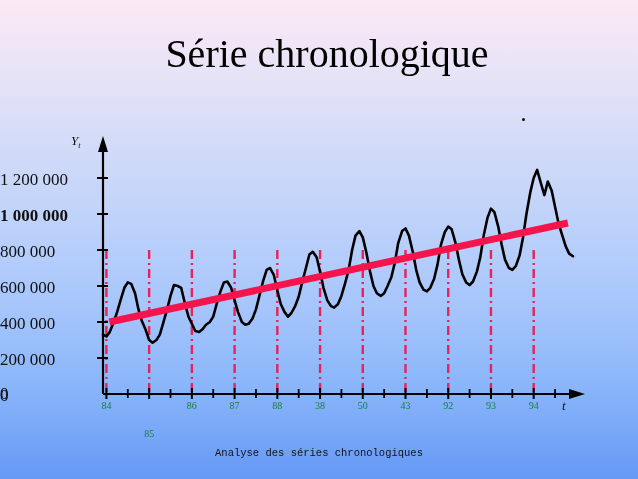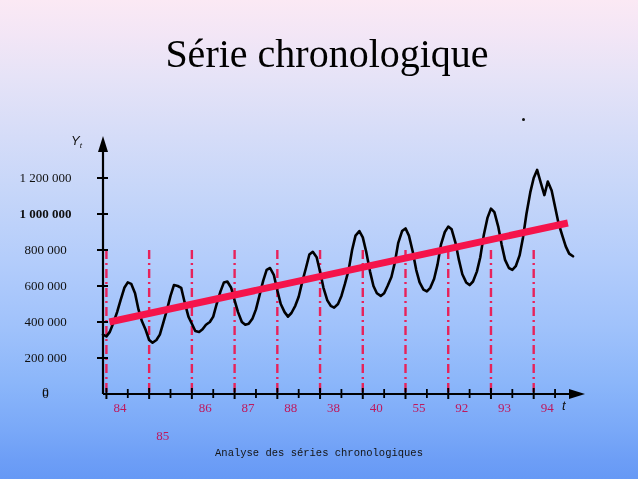--- a/index.html
+++ b/index.html
@@ -35,31 +35,31 @@
   .footer{
     position:absolute;left:0;right:0;top:447px;text-align:center;
     font-family:Liberation Mono, monospace;font-size:10.5px;color:#141414;
   }
   .dot-mark{
     position:absolute;left:522px;top:118px;width:3px;height:3px;
     background:#111;border-radius:50%;
   }
   #plot{position:absolute;left:0;top:0;width:638px;height:479px;}
   .ylab{
-    position:absolute;text-align:center;
-    font-family:"Liberation Serif",serif;font-size:13px;color:#101010;
+    position:absolute;text-align:left;
+    font-family:"Liberation Serif",serif;font-size:17px;color:#101010;
     white-space:nowrap;
   }
   .xlab{
-    position:absolute;text-align:right;
-    font-family:"Liberation Serif",serif;font-size:13px;color:#be185d;
+    position:absolute;text-align:center;
+    font-family:"Liberation Serif",serif;font-size:10px;color:#15803d;
     white-space:nowrap;
   }
   .axis-name{
-    position:absolute;font-family:Liberation Sans, sans-serif;
+    position:absolute;font-family:Liberation Serif, serif;
     font-size:13px;font-style:italic;color:#101010;
   }
   .axis-name .sub{font-size:8px;vertical-align:-3px;}
 </style>
 </head>
 <body>
 
 <div id="slide">
 
   <div class="title">Série chronologique</div>
@@ -133,22 +133,22 @@
       <div class="ylab" style="left: 0px; width: 91px; top: 170px;">1 200 000</div>
       <div class="ylab" style="left: 0px; width: 91px; top: 384px;">0</div>
     </div>
   <div id="x-labels">
       <div class="xlab" style="left: 86.4182px; width: 40px; top: 400px;">84</div>
       <div class="xlab" style="left: 129.145px; width: 40px; top: 404px; margin-top: 24px;">85</div>
       <div class="xlab" style="left: 171.873px; width: 40px; top: 400px;">86</div>
       <div class="xlab" style="left: 214.6px; width: 40px; top: 400px;">87</div>
       <div class="xlab" style="left: 257.327px; width: 40px; top: 400px;">88</div>
       <div class="xlab" style="left: 300.055px; width: 40px; top: 400px;">38</div>
-      <div class="xlab" style="left: 342.782px; width: 40px; top: 400px;">40</div>
-      <div class="xlab" style="left: 385.509px; width: 40px; top: 400px;">55</div>
+      <div class="xlab" style="left: 342.782px; width: 40px; top: 400px;">50</div>
+      <div class="xlab" style="left: 385.509px; width: 40px; top: 400px;">43</div>
       <div class="xlab" style="left: 428.236px; width: 40px; top: 400px;">92</div>
       <div class="xlab" style="left: 470.964px; width: 40px; top: 400px;">93</div>
       <div class="xlab" style="left: 513.691px; width: 40px; top: 400px;">94</div>
     </div>
 
   <div class="axis-name" style="left:71px;top:133px;">
     <span>Y</span><span class="sub">t</span>
   </div>
   <div class="axis-name" style="left:562px;top:398px;">t</div>
 

